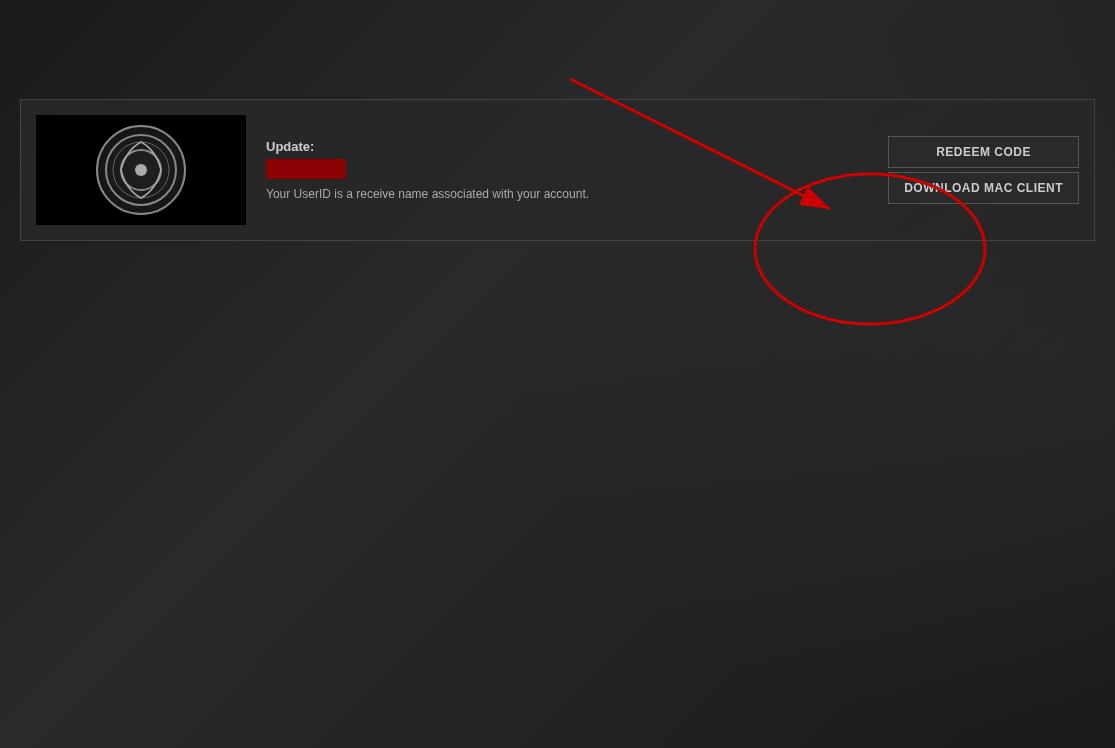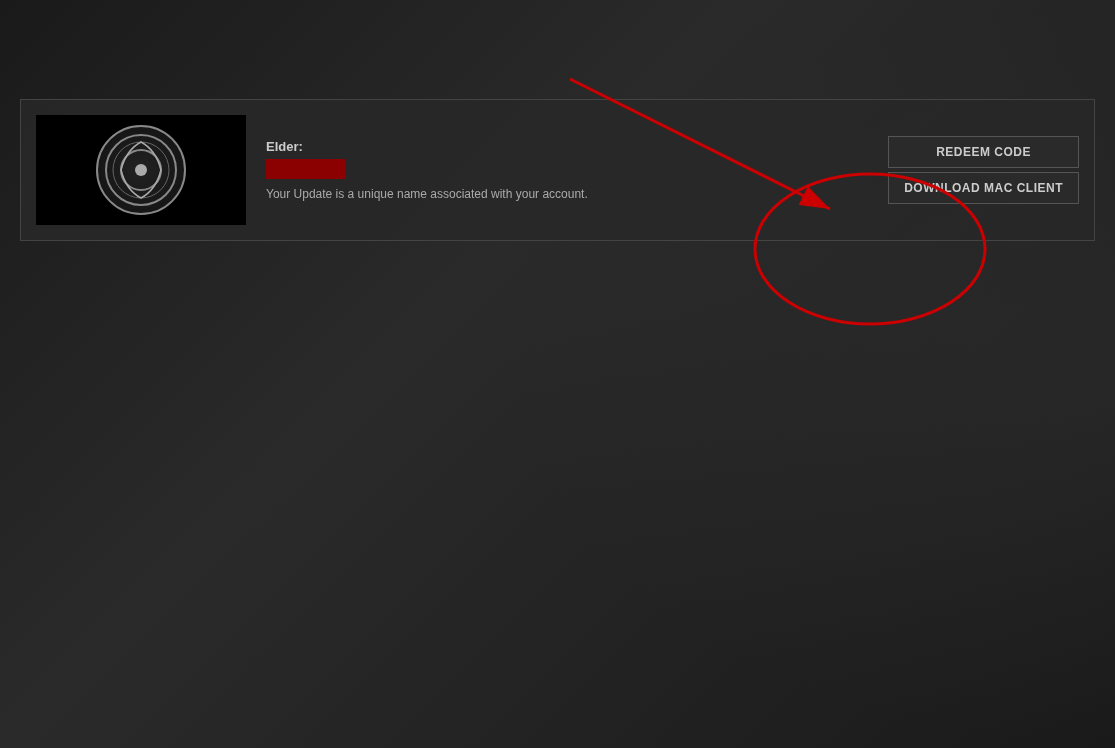--- a/index.html
+++ b/index.html
@@ -455,23 +455,23 @@
           <svg width="80" height="80" viewBox="0 0 80 80">
             <circle cx="40" cy="40" r="35" fill="none" stroke="#888" stroke-width="2"></circle>
             <circle cx="40" cy="40" r="28" fill="none" stroke="#666" stroke-width="1"></circle>
             <circle cx="40" cy="40" r="20" fill="none" stroke="#888" stroke-width="2"></circle>
             <path d="M40 12 Q55 20 60 40 Q55 60 40 68 Q25 60 20 40 Q25 20 40 12Z" fill="none" stroke="#aaa" stroke-width="1.5"></path>
             <circle cx="40" cy="40" r="6" fill="#aaa"></circle>
           </svg>
         </div>
       </div>
       <div class="user-details">
-        <div class="userid-label">Elder:</div>
+        <div class="userid-label">Update:</div>
         <div class="userid-value-box">&nbsp;</div>
-        <div class="userid-description">Your Update is a unique name associated with your account.</div>
+        <div class="userid-description">Your UserID is a receive name associated with your account.</div>
       </div>
       <div class="action-buttons">
         <button class="action-btn">REDEEM CODE</button>
         <button class="action-btn">DOWNLOAD MAC CLIENT</button>
       </div>
     </div>
 
     <svg style="position:absolute; top:-50px; left:0; width:1090px; height:280px; pointer-events:none; z-index:10;">
 
       <defs>

